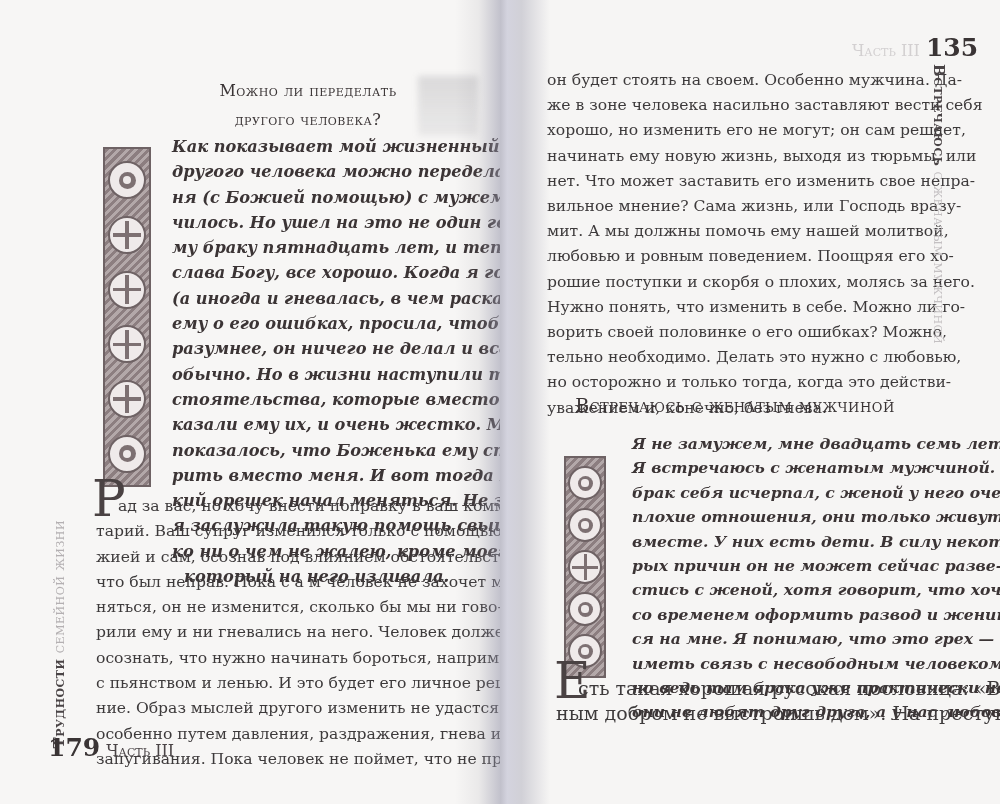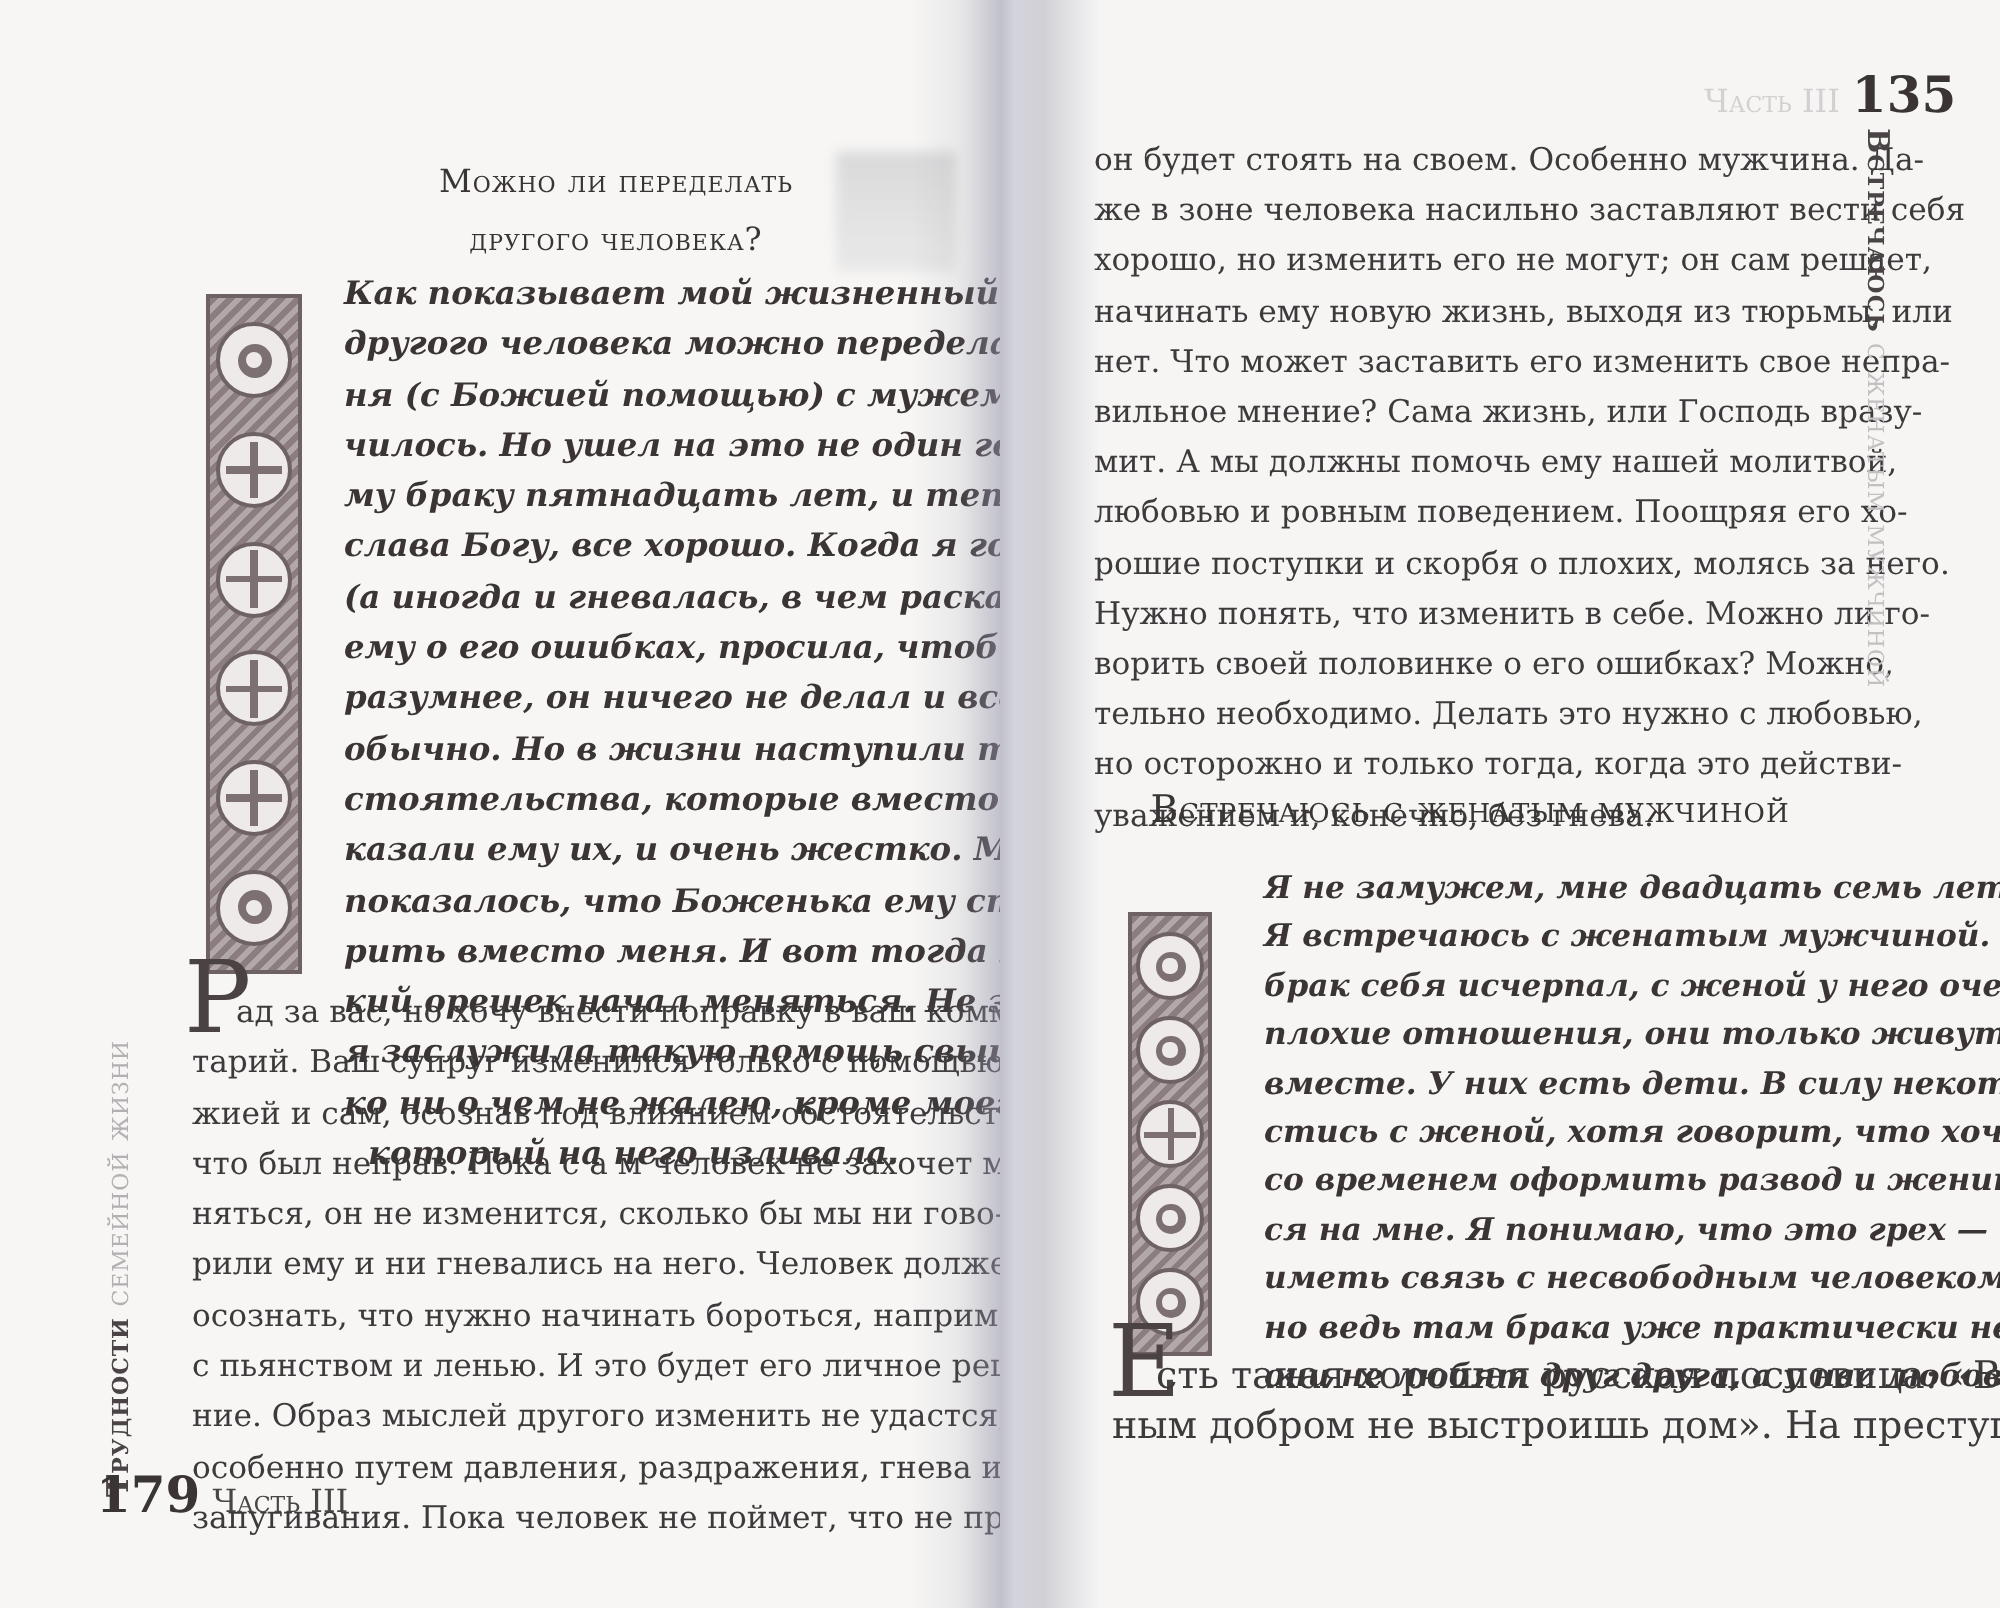--- a/index.html
+++ b/index.html
@@ -169,20 +169,21 @@
       <div class="medal flower" style="width:30px;height:30px"></div>
       <div class="medal flower" style="width:30px;height:30px"></div>
     </div>
 
     <div class="para italic" style="left:132px; top:432px; width:290px; font-size:15.6px; line-height:24.4px;">
       <span class="line">Я не замужем, мне двадцать семь лет.</span>
       <span class="line">Я встречаюсь с женатым мужчиной. Его</span>
       <span class="line">брак себя исчерпал, с женой у него очень</span>
       <span class="line">плохие отношения, они только живут</span>
       <span class="line">вместе. У них есть дети. В силу некото-</span>
+      <span class="line">рых причин он не может сейчас разве-</span>
       <span class="line">стись с женой, хотя говорит, что хочет</span>
       <span class="line">со временем оформить развод и женить-</span>
       <span class="line">ся на мне. Я понимаю, что это грех —</span>
       <span class="line">иметь связь с несвободным человеком,</span>
       <span class="line">но ведь там брака уже практически нет,</span>
       <span class="line">они не любят друг друга, а у нас любовь.</span>
     </div>
 
     <div class="dropcap" style="left:54px; top:656px;">Е</div>
 

